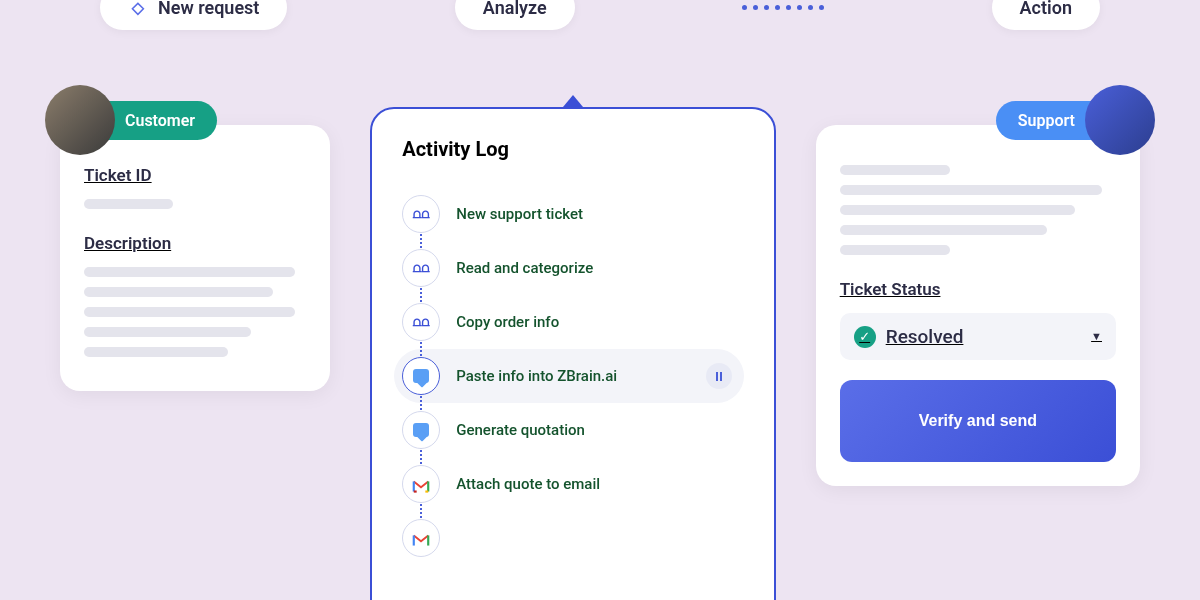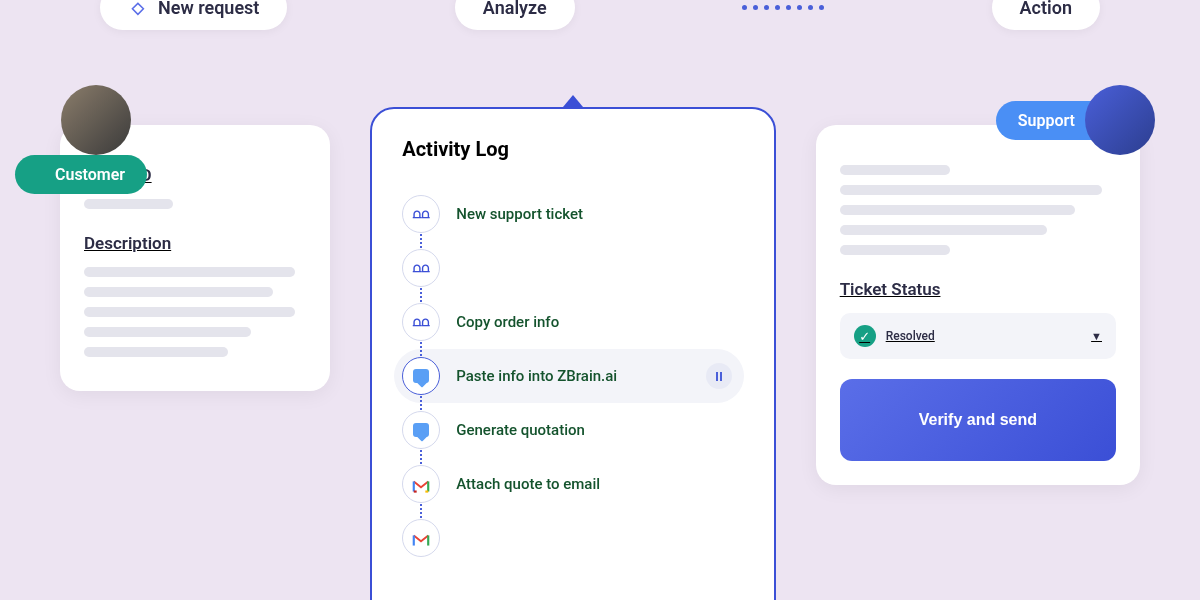--- a/index.html
+++ b/index.html
@@ -66,21 +66,20 @@
       width: 280px;
       margin-top: 30px;
     }
     .avatar-badge {
       position: absolute;
       top: -40px;
       left: -15px;
       display: flex;
       align-items: center;
       z-index: 2;
-      flex-direction: column;
     }
     .avatar {
       width: 70px;
       height: 70px;
       border-radius: 50%;
       background: #ccc;
       background-size: cover;
       background-position: center;
       position: relative;
       z-index: 2;
@@ -248,21 +247,21 @@
       border-radius: 50%;
       background: #16a085;
       display: flex;
       align-items: center;
       justify-content: center;
       color: white;
       font-size: 13px;
     }
     .status-text {
       flex: 1;
-      font-size: 12px;
+      font-size: 19px;
       color: #2c2c45;
       font-weight: 500;
     }
     .chevron {
       color: #2c2c45;
       font-size: 11px;
     }
     .verify-btn {
       background: linear-gradient(135deg, #5a6ee8 0%, #3b4fd6 100%);
       color: white;
@@ -339,20 +338,21 @@
             <span class="zendesk-glyph">⩍⩍</span>
           </div>
         <div class="log-text">New support ticket</div>
         <div class="log-connector"></div>
       </div>
 
       <div class="log-item">
         <div class="log-icon">
             <span class="zendesk-glyph">⩍⩍</span>
           </div>
+        <div class="log-text">Read and categorize</div>
         <div class="log-connector"></div>
       </div>
 
       <div class="log-item">
         <div class="log-icon">
             <span class="zendesk-glyph">⩍⩍</span>
           </div>
         <div class="log-text">Copy order info</div>
         <div class="log-connector"></div>
       </div>

